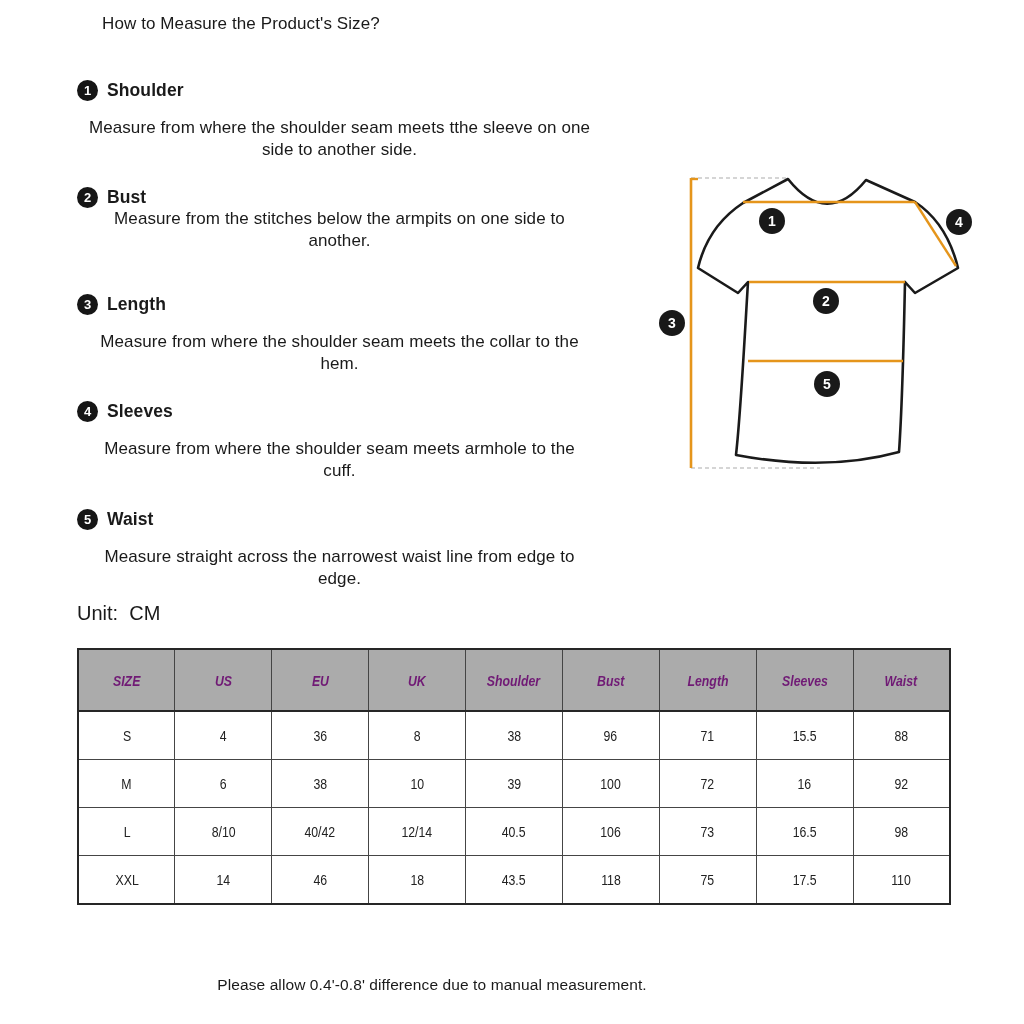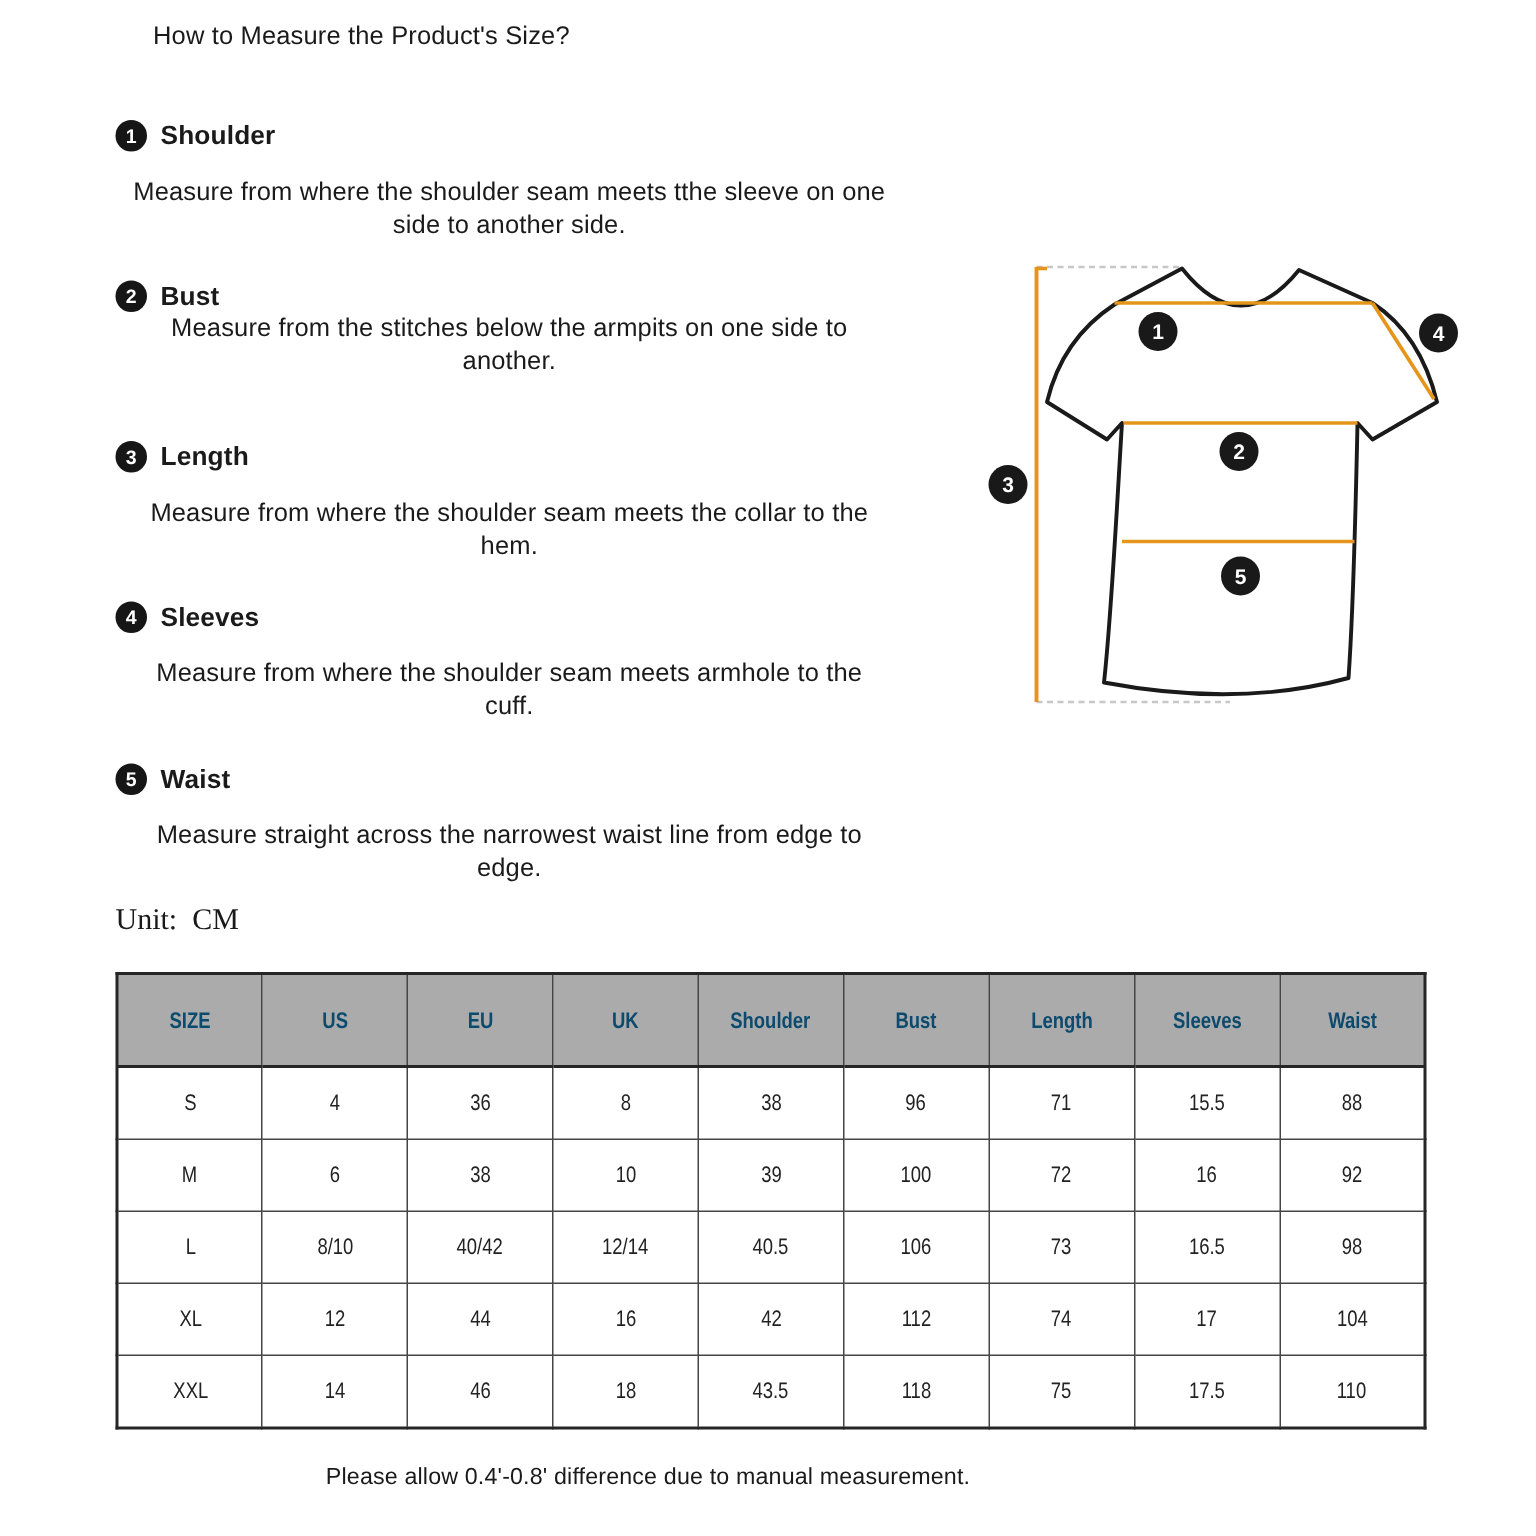--- a/index.html
+++ b/index.html
@@ -13,33 +13,34 @@
   .sec-head{left:77px;display:flex;align-items:center;gap:9px;}
   .badge{
     width:21px;height:21px;border-radius:50%;background:#161616;color:#fff;
     font-size:13px;font-weight:700;line-height:21px;text-align:center;flex:0 0 auto;
   }
   .sec-label{font-size:17.5px;font-weight:600;letter-spacing:.1px;}
   .sec-para{
     left:77px;width:525px;font-size:17px;line-height:22px;font-weight:400;
     white-space:pre-line;letter-spacing:.1px;text-align:center;
   }
-  .unit-label{left:77px;top:602px;font-size:20px;font-weight:500;white-space:pre;font-family:Liberation Serif, serif;}
+  .unit-label{left:77px;top:602px;font-size:20px;font-weight:500;white-space:pre;}
   
   table.size-table{
     position:absolute;left:77px;top:648px;width:874px;
     border-collapse:collapse;table-layout:fixed;
   }
   table.size-table th,table.size-table td{
     border:1px solid #454545;text-align:center;vertical-align:middle;padding:0;
   }
   table.size-table{border:2px solid #262626;}
   table.size-table th{
-    height:60px;background:#ababab;font-size:15px;font-weight:600;color:#0c4a6e;
+    height:60px;background:#ababab;font-size:15px;font-weight:600;color:#701a75;
     border-bottom:2px solid #262626;
+    font-style:italic;
   }
   table.size-table td{height:47px;font-size:15px;font-weight:500;color:#222;}
   .cond{display:inline-block;transform:scaleX(0.82);transform-origin:center;white-space:nowrap;}
   .footer-note{left:0;top:976px;width:864px;text-align:center;font-size:15.5px;letter-spacing:.1px;}
   .diagram-box{left:648px;top:150px;width:370px;height:334px;}
 </style>
 </head>
 <body>
 
 <div class="abs page-title">How to Measure the Product's Size?</div>
@@ -158,31 +159,20 @@
       <td><span class="cond">8/10</span></td>
       <td><span class="cond">40/42</span></td>
       <td><span class="cond">12/14</span></td>
       <td><span class="cond">40.5</span></td>
       <td><span class="cond">106</span></td>
       <td><span class="cond">73</span></td>
       <td><span class="cond">16.5</span></td>
       <td><span class="cond">98</span></td>
     </tr>
     <tr>
-      <td><span class="cond">XL</span></td>
-      <td><span class="cond">12</span></td>
-      <td><span class="cond">44</span></td>
-      <td><span class="cond">16</span></td>
-      <td><span class="cond">42</span></td>
-      <td><span class="cond">112</span></td>
-      <td><span class="cond">74</span></td>
-      <td><span class="cond">17</span></td>
-      <td><span class="cond">104</span></td>
-    </tr>
-    <tr>
       <td><span class="cond">XXL</span></td>
       <td><span class="cond">14</span></td>
       <td><span class="cond">46</span></td>
       <td><span class="cond">18</span></td>
       <td><span class="cond">43.5</span></td>
       <td><span class="cond">118</span></td>
       <td><span class="cond">75</span></td>
       <td><span class="cond">17.5</span></td>
       <td><span class="cond">110</span></td>
     </tr>

